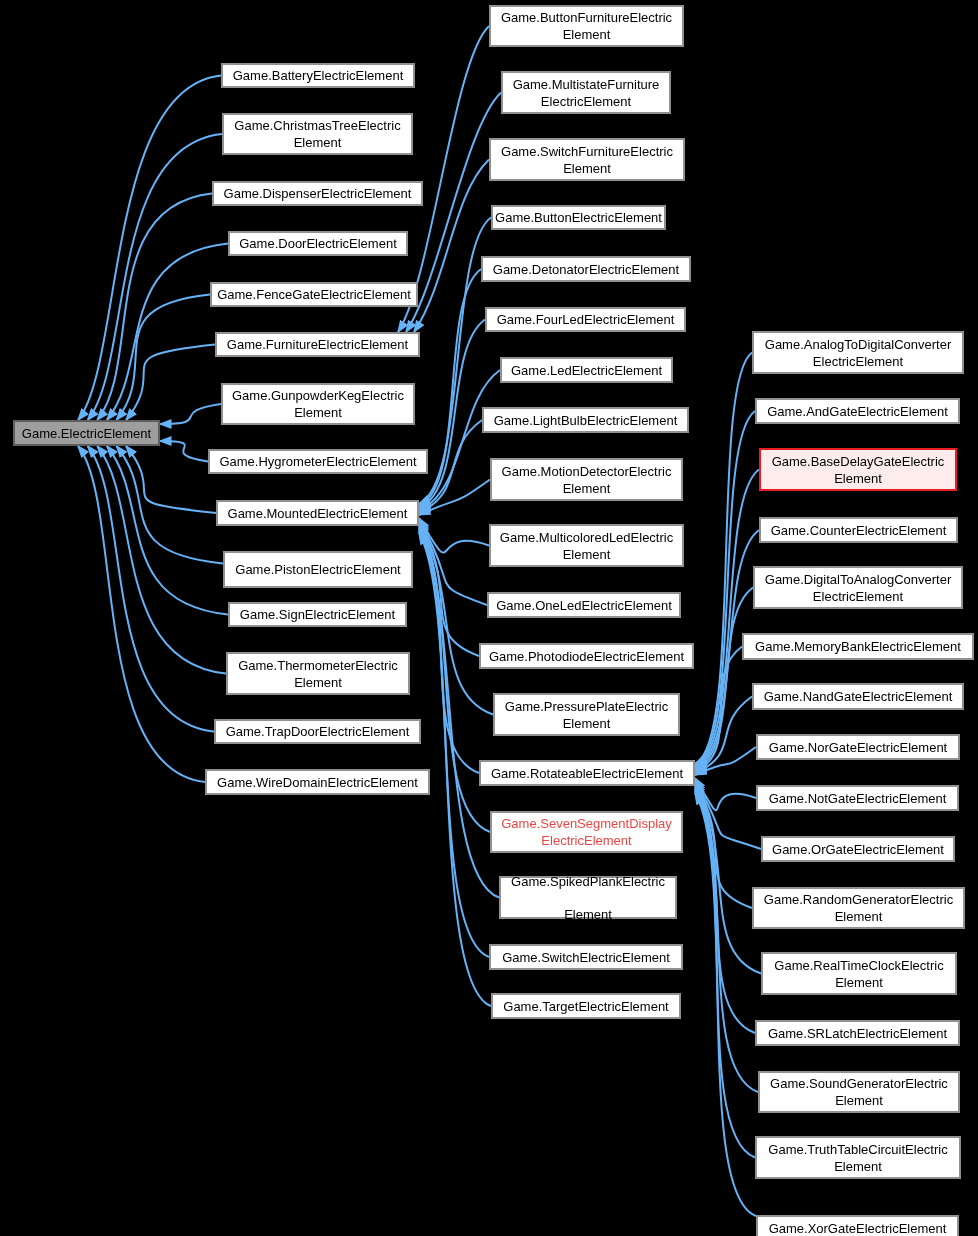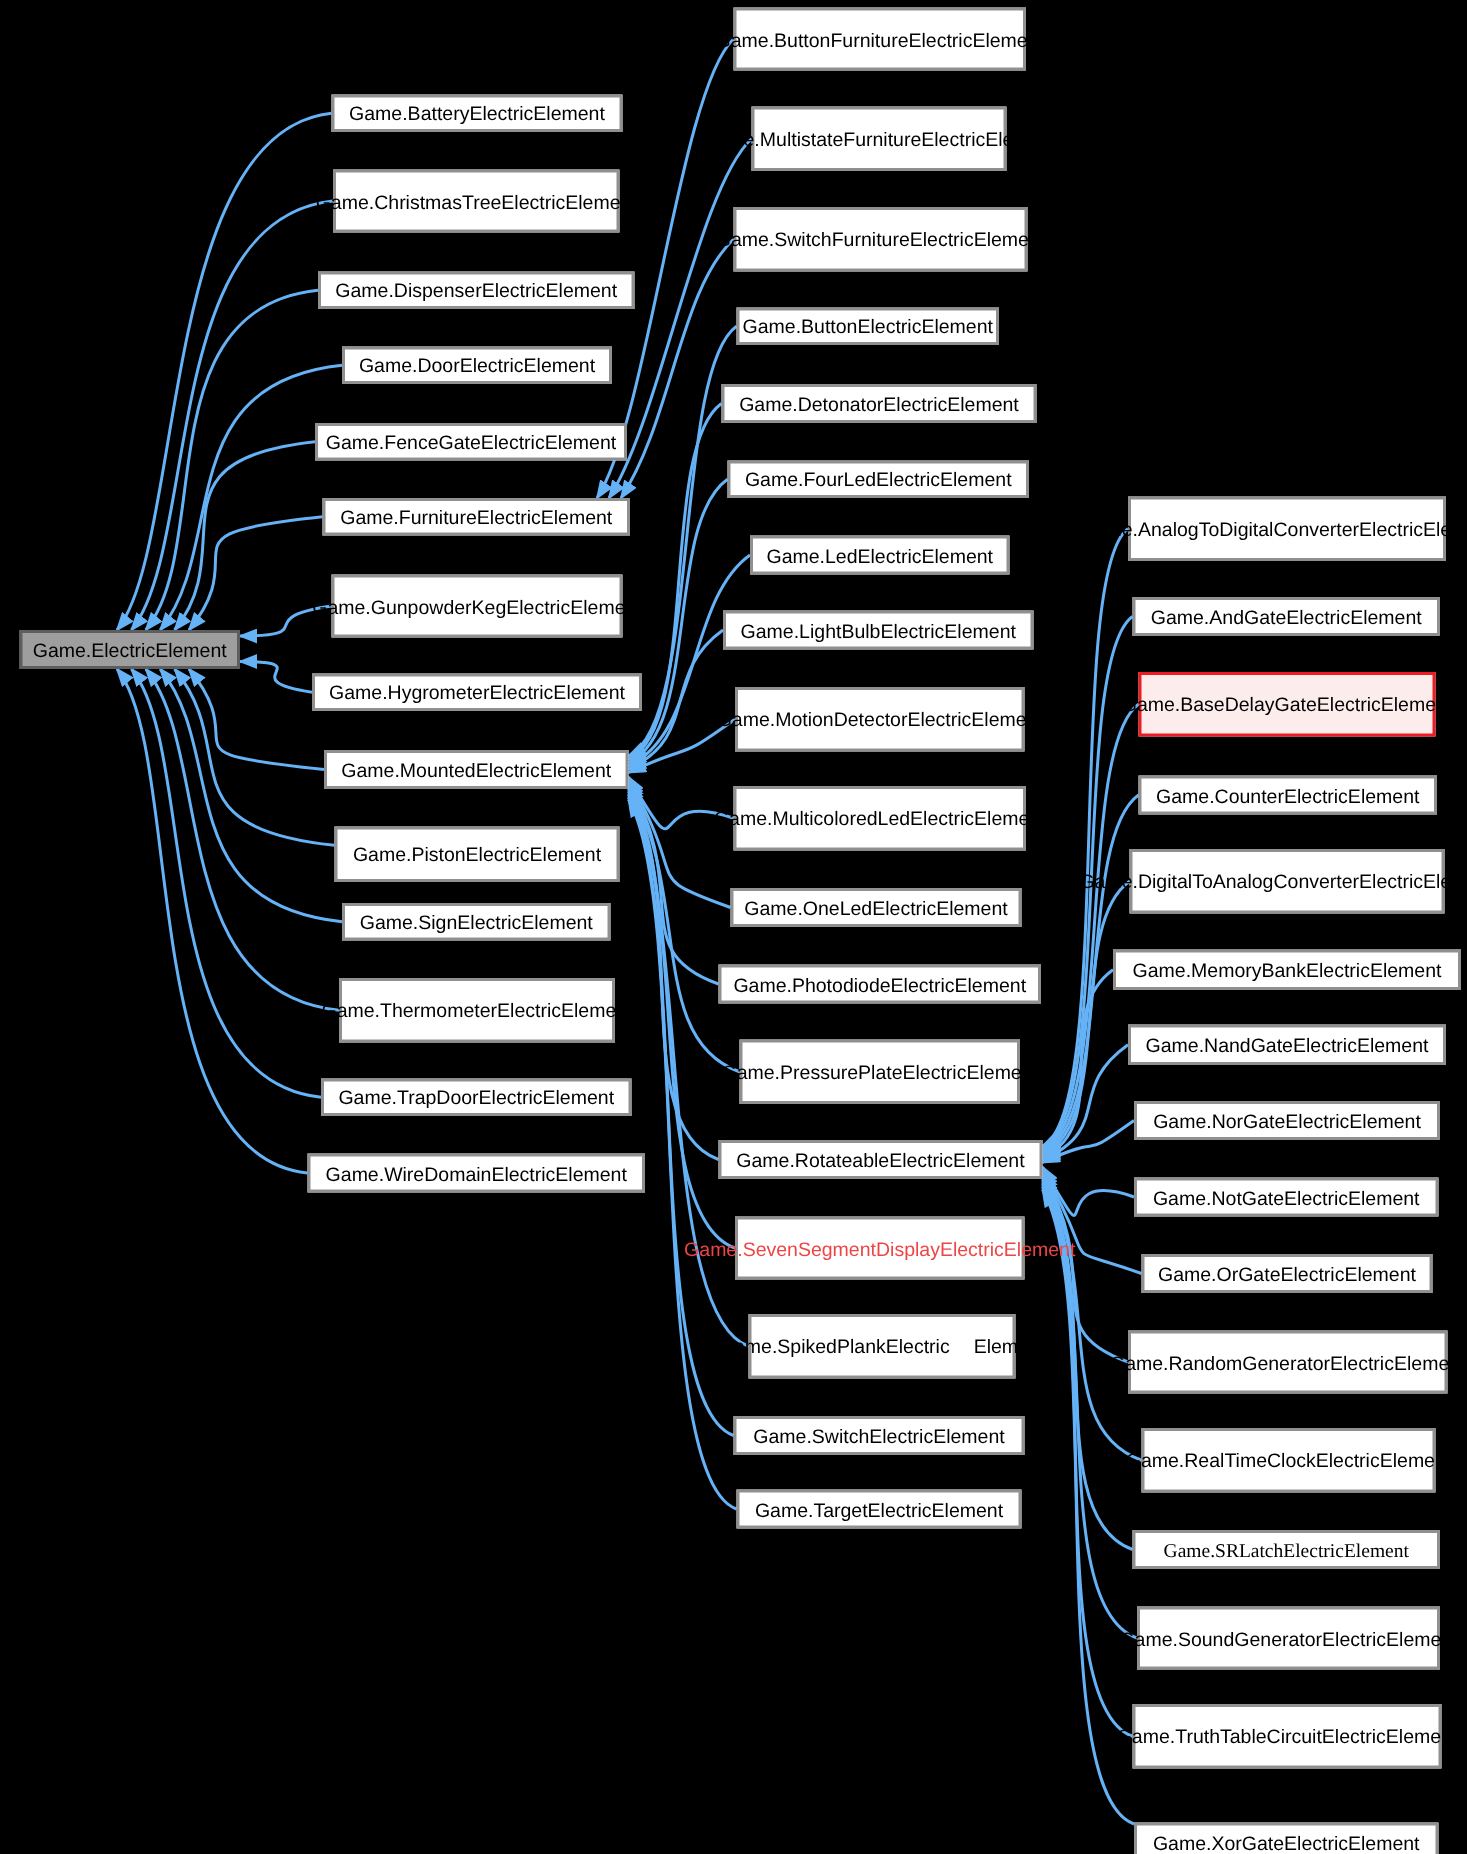--- a/index.html
+++ b/index.html
@@ -3,21 +3,21 @@
 <meta charset="utf-8">
 <style>
   html,body{margin:0;padding:0;background:#000;}
   #graph{
     position:relative;width:978px;height:1236px;background:#000000;
     overflow:hidden;font-family:"Liberation Sans",sans-serif;
   }
   #edges{position:absolute;left:0;top:0;}
   .node{
     position:absolute;box-sizing:border-box;
-    display:flex;flex-direction:row;align-items:center;justify-content:center;
+    display:flex;flex-direction:column;align-items:center;justify-content:center;
     font-size:13px;line-height:17px;text-align:center;white-space:nowrap;
     color:#000;
   }
   .node.normal{cursor:pointer;}
   .node.highlight{cursor:pointer;}
   .node span{display:block;}
 </style>
 </head>
 <body>
 
@@ -221,21 +221,21 @@
       <span>Game.OrGateElectricElement</span>
     </div>
     <div class="node normal" style="left: 752px; top: 887px; width: 213px; height: 42px; background: rgb(255, 255, 255); border: 2px solid rgb(144, 144, 144); color: rgb(0, 0, 0);">
       <span>Game.RandomGeneratorElectric</span>
       <span>Element</span>
     </div>
     <div class="node normal" style="left: 761px; top: 952px; width: 196px; height: 43px; background: rgb(255, 255, 255); border: 2px solid rgb(144, 144, 144); color: rgb(0, 0, 0);">
       <span>Game.RealTimeClockElectric</span>
       <span>Element</span>
     </div>
-    <div class="node normal" style="left: 755px; top: 1020px; width: 205px; height: 26px; background: rgb(255, 255, 255); border: 2px solid rgb(144, 144, 144); color: rgb(0, 0, 0); font-family: Liberation Serif, serif;">
+    <div class="node normal" style="left: 755px; top: 1020px; width: 205px; height: 26px; background: rgb(255, 255, 255); border: 2px solid rgb(144, 144, 144); color: rgb(0, 0, 0);">
       <span>Game.SRLatchElectricElement</span>
     </div>
     <div class="node normal" style="left: 758px; top: 1071px; width: 202px; height: 42px; background: rgb(255, 255, 255); border: 2px solid rgb(144, 144, 144); color: rgb(0, 0, 0);">
       <span>Game.SoundGeneratorElectric</span>
       <span>Element</span>
     </div>
     <div class="node normal" style="left: 755px; top: 1136px; width: 206px; height: 43px; background: rgb(255, 255, 255); border: 2px solid rgb(144, 144, 144); color: rgb(0, 0, 0);">
       <span>Game.TruthTableCircuitElectric</span>
       <span>Element</span>
     </div>

